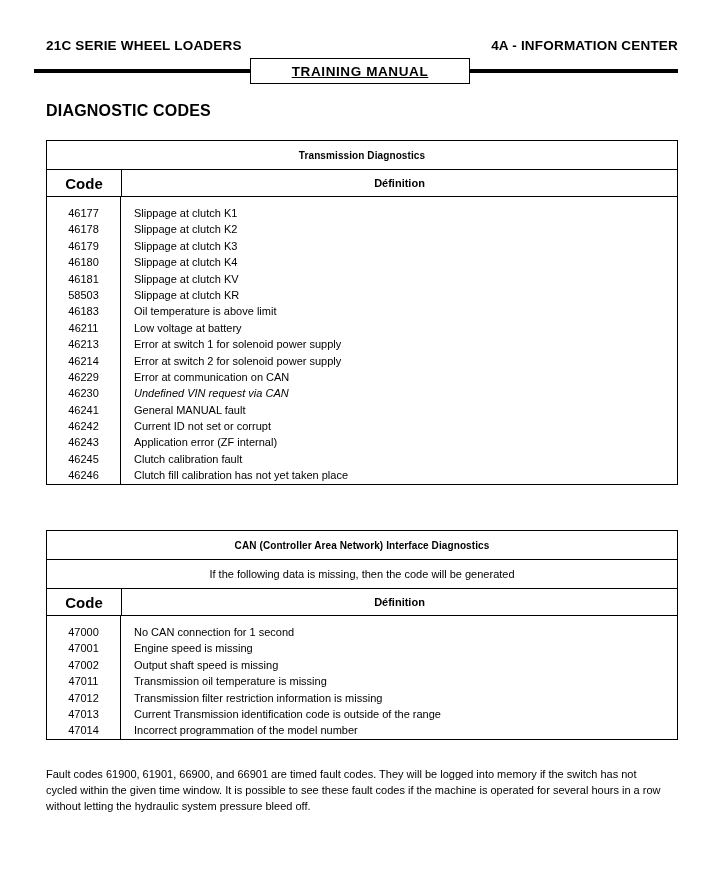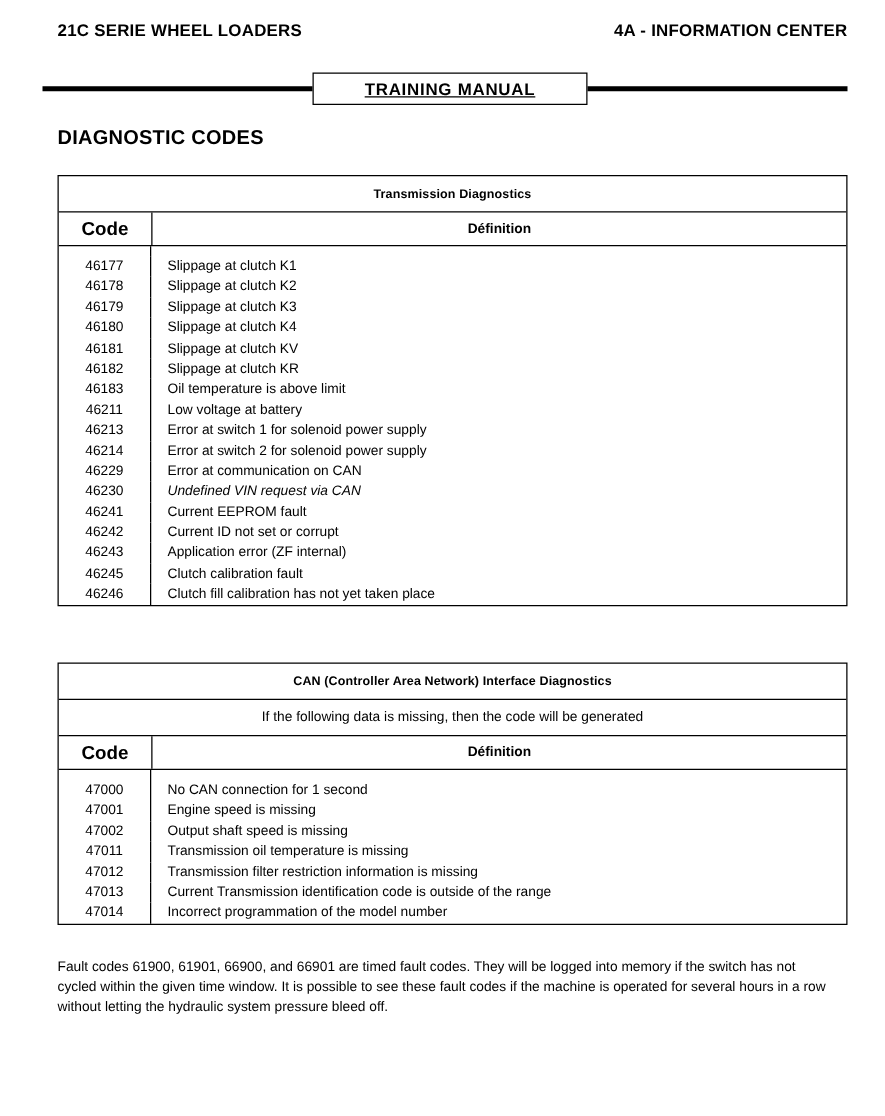--- a/index.html
+++ b/index.html
@@ -19,21 +19,21 @@
     position: absolute;
     left: 0; top: 0;
     width: 708px;
     height: 893px;
     padding: 0;
   }
   
   .header-row {
     position: absolute;
     left: 46px;
-    top: 17px;
+    top: 38px;
     width: 632px;
     display: flex;
     justify-content: space-between;
     align-items: baseline;
     font-weight: bold;
     font-size: 13.5px;
     letter-spacing: 0.2px;
   }
   .header-right {
     font-size: 13.5px;
@@ -223,21 +223,21 @@
       </div>
       <div class="t-row">
         <div class="cell-code">46180</div>
         <div class="cell-def">Slippage at clutch K4</div>
       </div>
       <div class="t-row">
         <div class="cell-code">46181</div>
         <div class="cell-def">Slippage at clutch KV</div>
       </div>
       <div class="t-row">
-        <div class="cell-code">46182</div>
+        <div class="cell-code">58503</div>
         <div class="cell-def">Slippage at clutch KR</div>
       </div>
       <div class="t-row">
         <div class="cell-code">46183</div>
         <div class="cell-def">Oil temperature is above limit</div>
       </div>
       <div class="t-row">
         <div class="cell-code">46211</div>
         <div class="cell-def">Low voltage at battery</div>
       </div>
@@ -252,21 +252,21 @@
       <div class="t-row">
         <div class="cell-code">46229</div>
         <div class="cell-def">Error at communication on CAN</div>
       </div>
       <div class="t-row">
         <div class="cell-code">46230</div>
         <div class="cell-def italic">Undefined VIN request via CAN</div>
       </div>
       <div class="t-row">
         <div class="cell-code">46241</div>
-        <div class="cell-def">Current EEPROM fault</div>
+        <div class="cell-def">General MANUAL fault</div>
       </div>
       <div class="t-row">
         <div class="cell-code">46242</div>
         <div class="cell-def">Current ID not set or corrupt</div>
       </div>
       <div class="t-row">
         <div class="cell-code">46243</div>
         <div class="cell-def">Application error (ZF internal)</div>
       </div>
       <div class="t-row">

